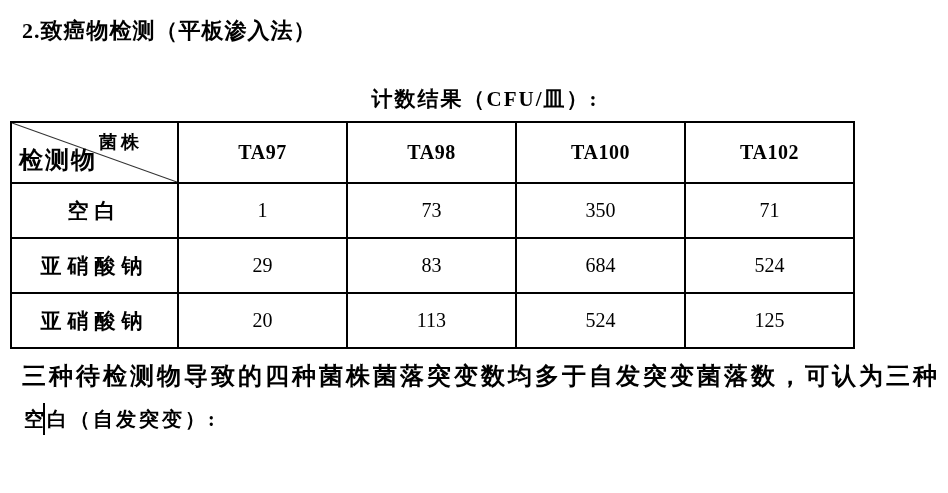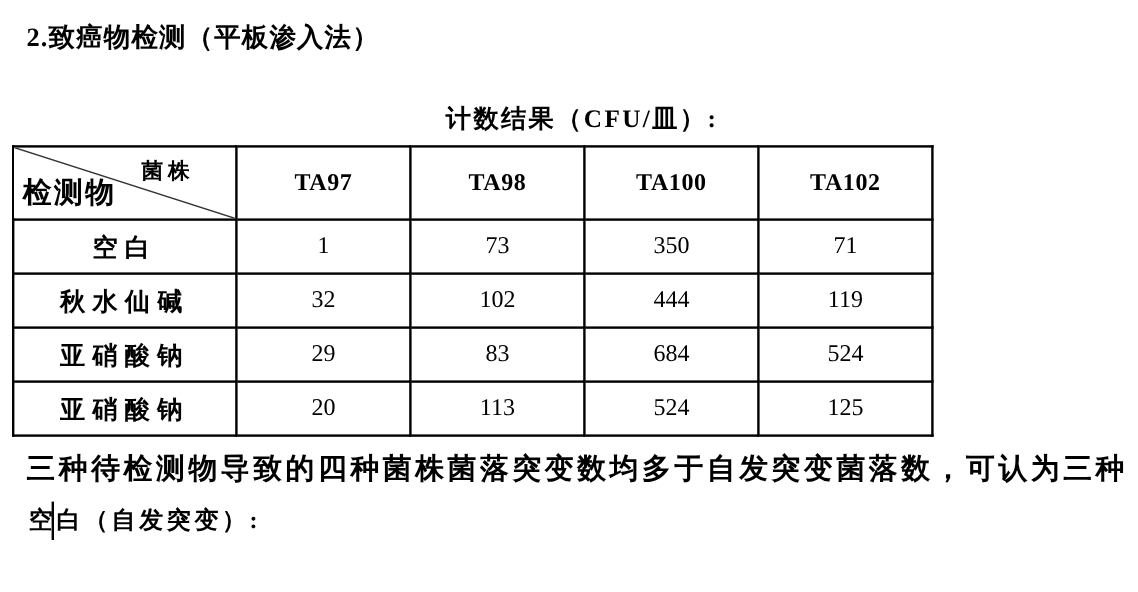--- a/index.html
+++ b/index.html
@@ -32,23 +32,23 @@
     table-layout: fixed;
   }
   table.results td, table.results th {
     border: 2px solid #000;
     padding: 0;
     text-align: center;
     vertical-align: middle;
     background: #fff;
   }
   tr.hdr-row  { height: 61px; }
-  tr.data-row { height: 45px; margin-top: 16px; }
-  .col-label  { width: 186px; }
-  .col-strain { width: 145px; }
+  tr.data-row { height: 55px; margin-top: 16px; }
+  .col-label  { width: 167px; }
+  .col-strain { width: 169px; }
   th.strain-hdr {
     font-size: 20px;
     font-weight: bold;
     letter-spacing: 0.5px;
   }
   td.corner-cell { position: relative; }
   td.corner-cell svg {
     position: absolute; top: 0; left: 0;
     width: 100%; height: 100%;
     display: block;
@@ -116,27 +116,20 @@
     <th class="strain-hdr col-strain">TA102</th>
   </tr>
   <tr class="data-row">
     <td class="row-label">空白</td>
     <td class="cell-val">1</td>
     <td class="cell-val">73</td>
     <td class="cell-val">350</td>
     <td class="cell-val">71</td>
   </tr>
   <tr class="data-row">
-    <td class="row-label">秋水仙碱</td>
-    <td class="cell-val">32</td>
-    <td class="cell-val">102</td>
-    <td class="cell-val">444</td>
-    <td class="cell-val">119</td>
-  </tr>
-  <tr class="data-row">
     <td class="row-label">亚硝酸钠</td>
     <td class="cell-val">29</td>
     <td class="cell-val">83</td>
     <td class="cell-val">684</td>
     <td class="cell-val">524</td>
   </tr>
   <tr class="data-row">
     <td class="row-label">亚硝酸钠</td>
     <td class="cell-val">20</td>
     <td class="cell-val">113</td>

